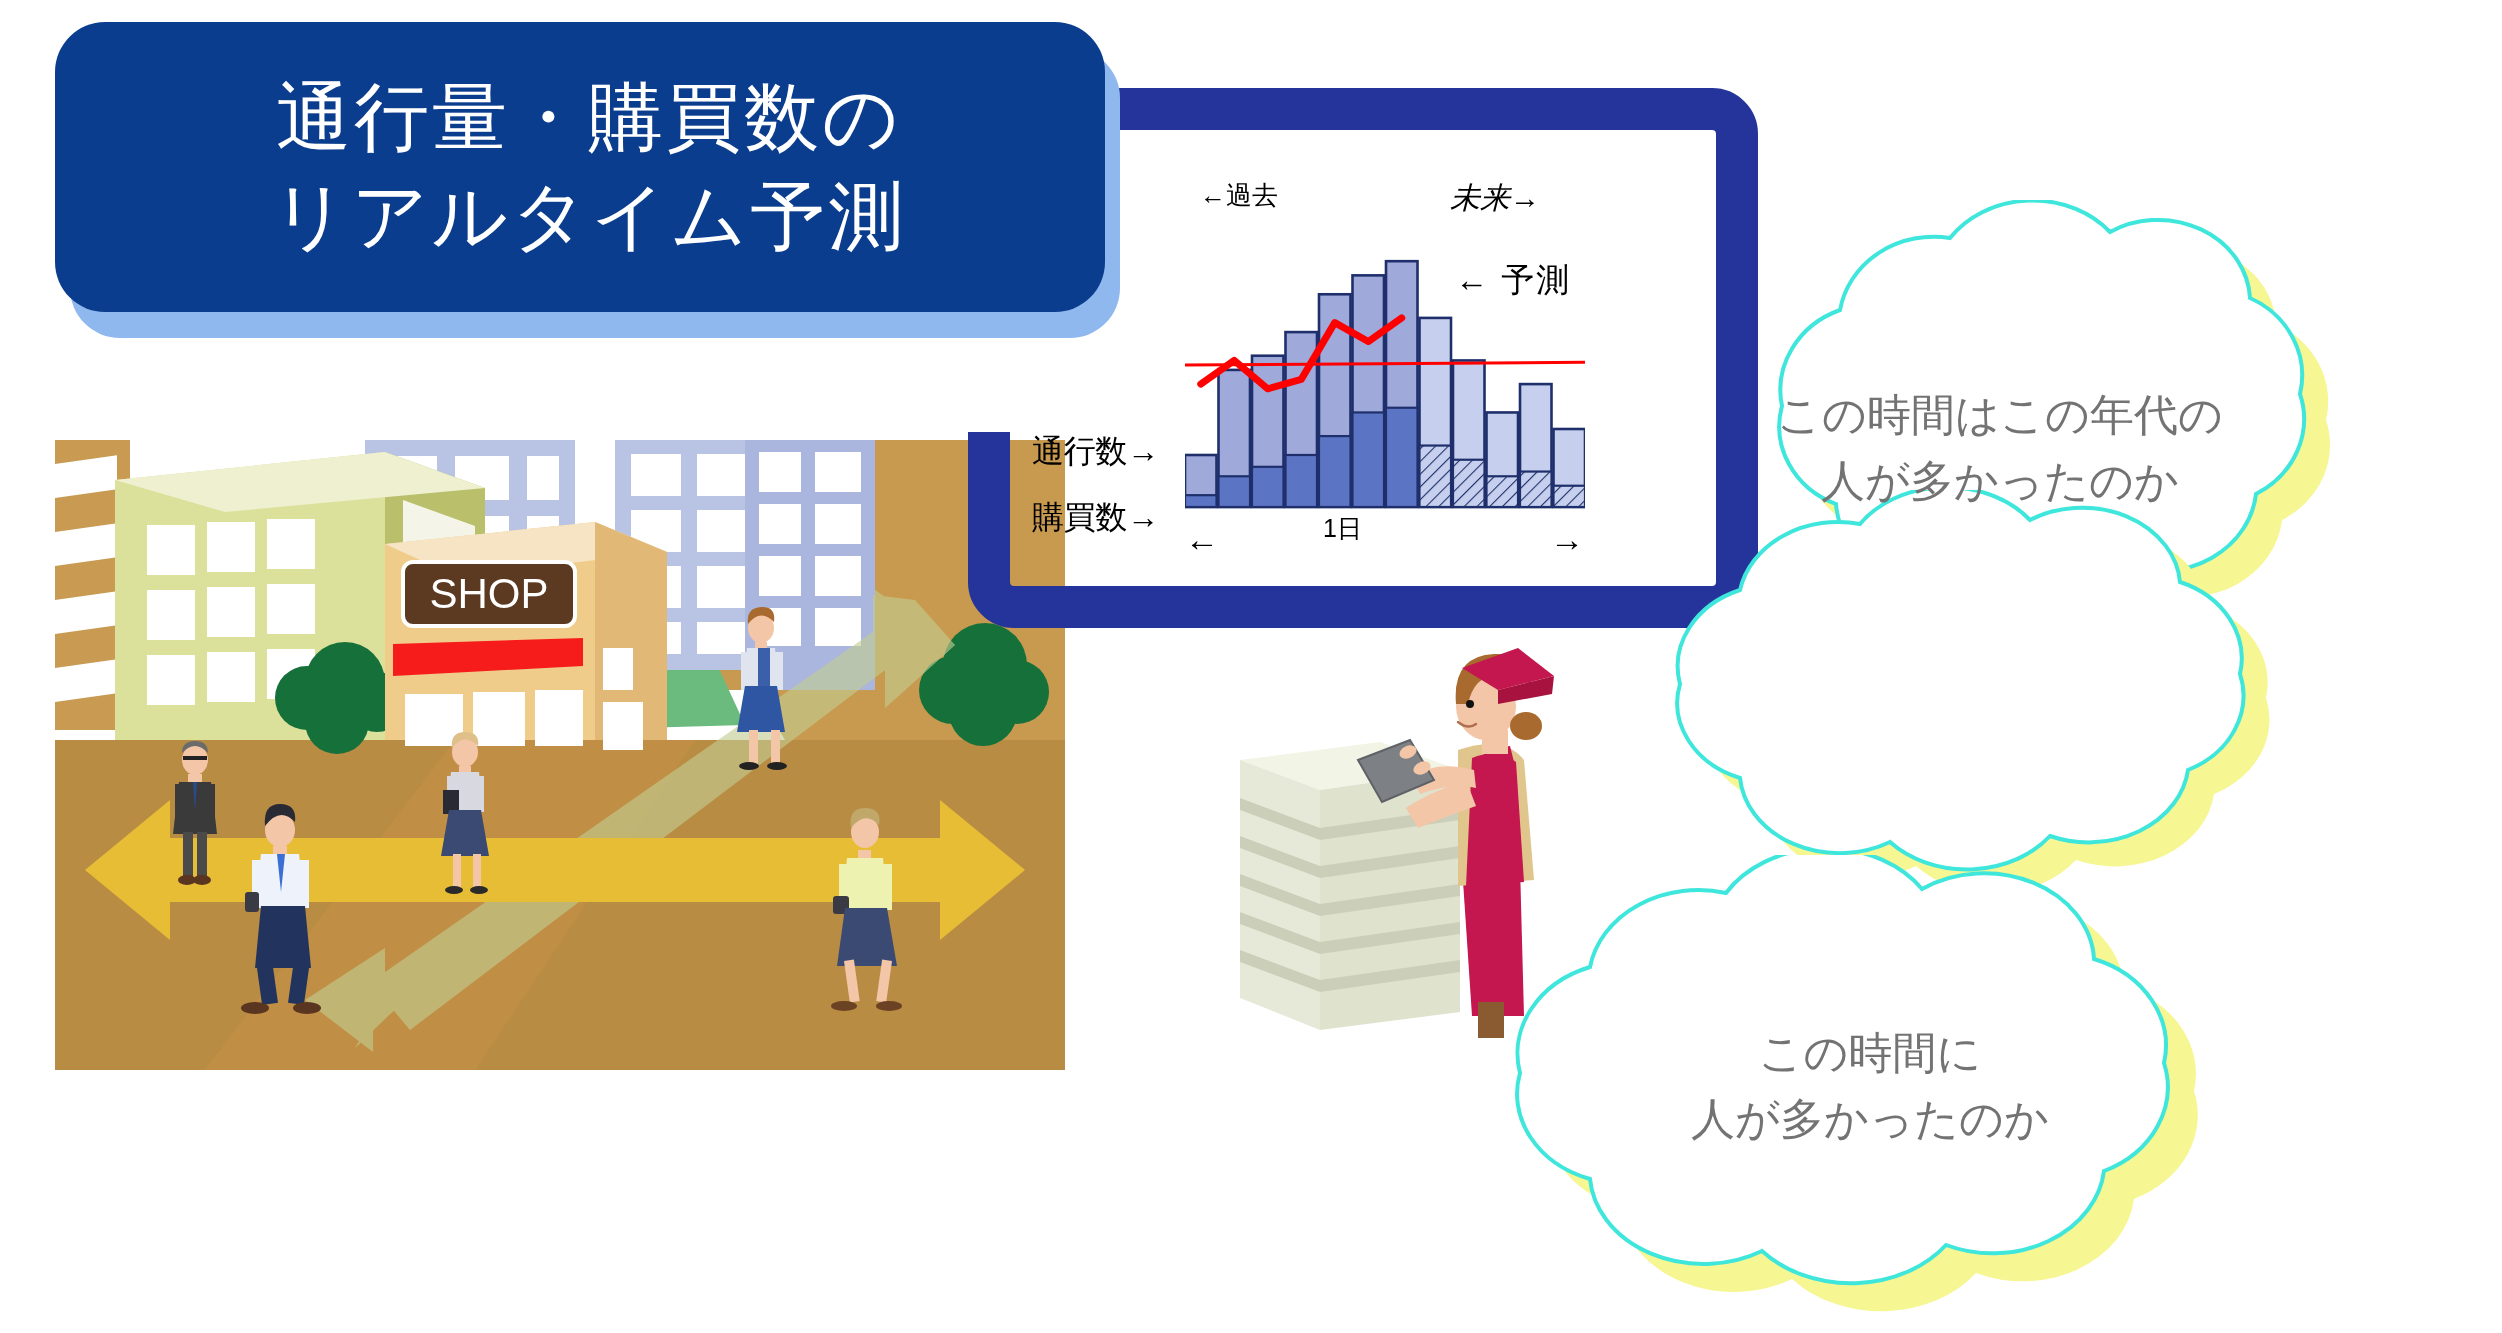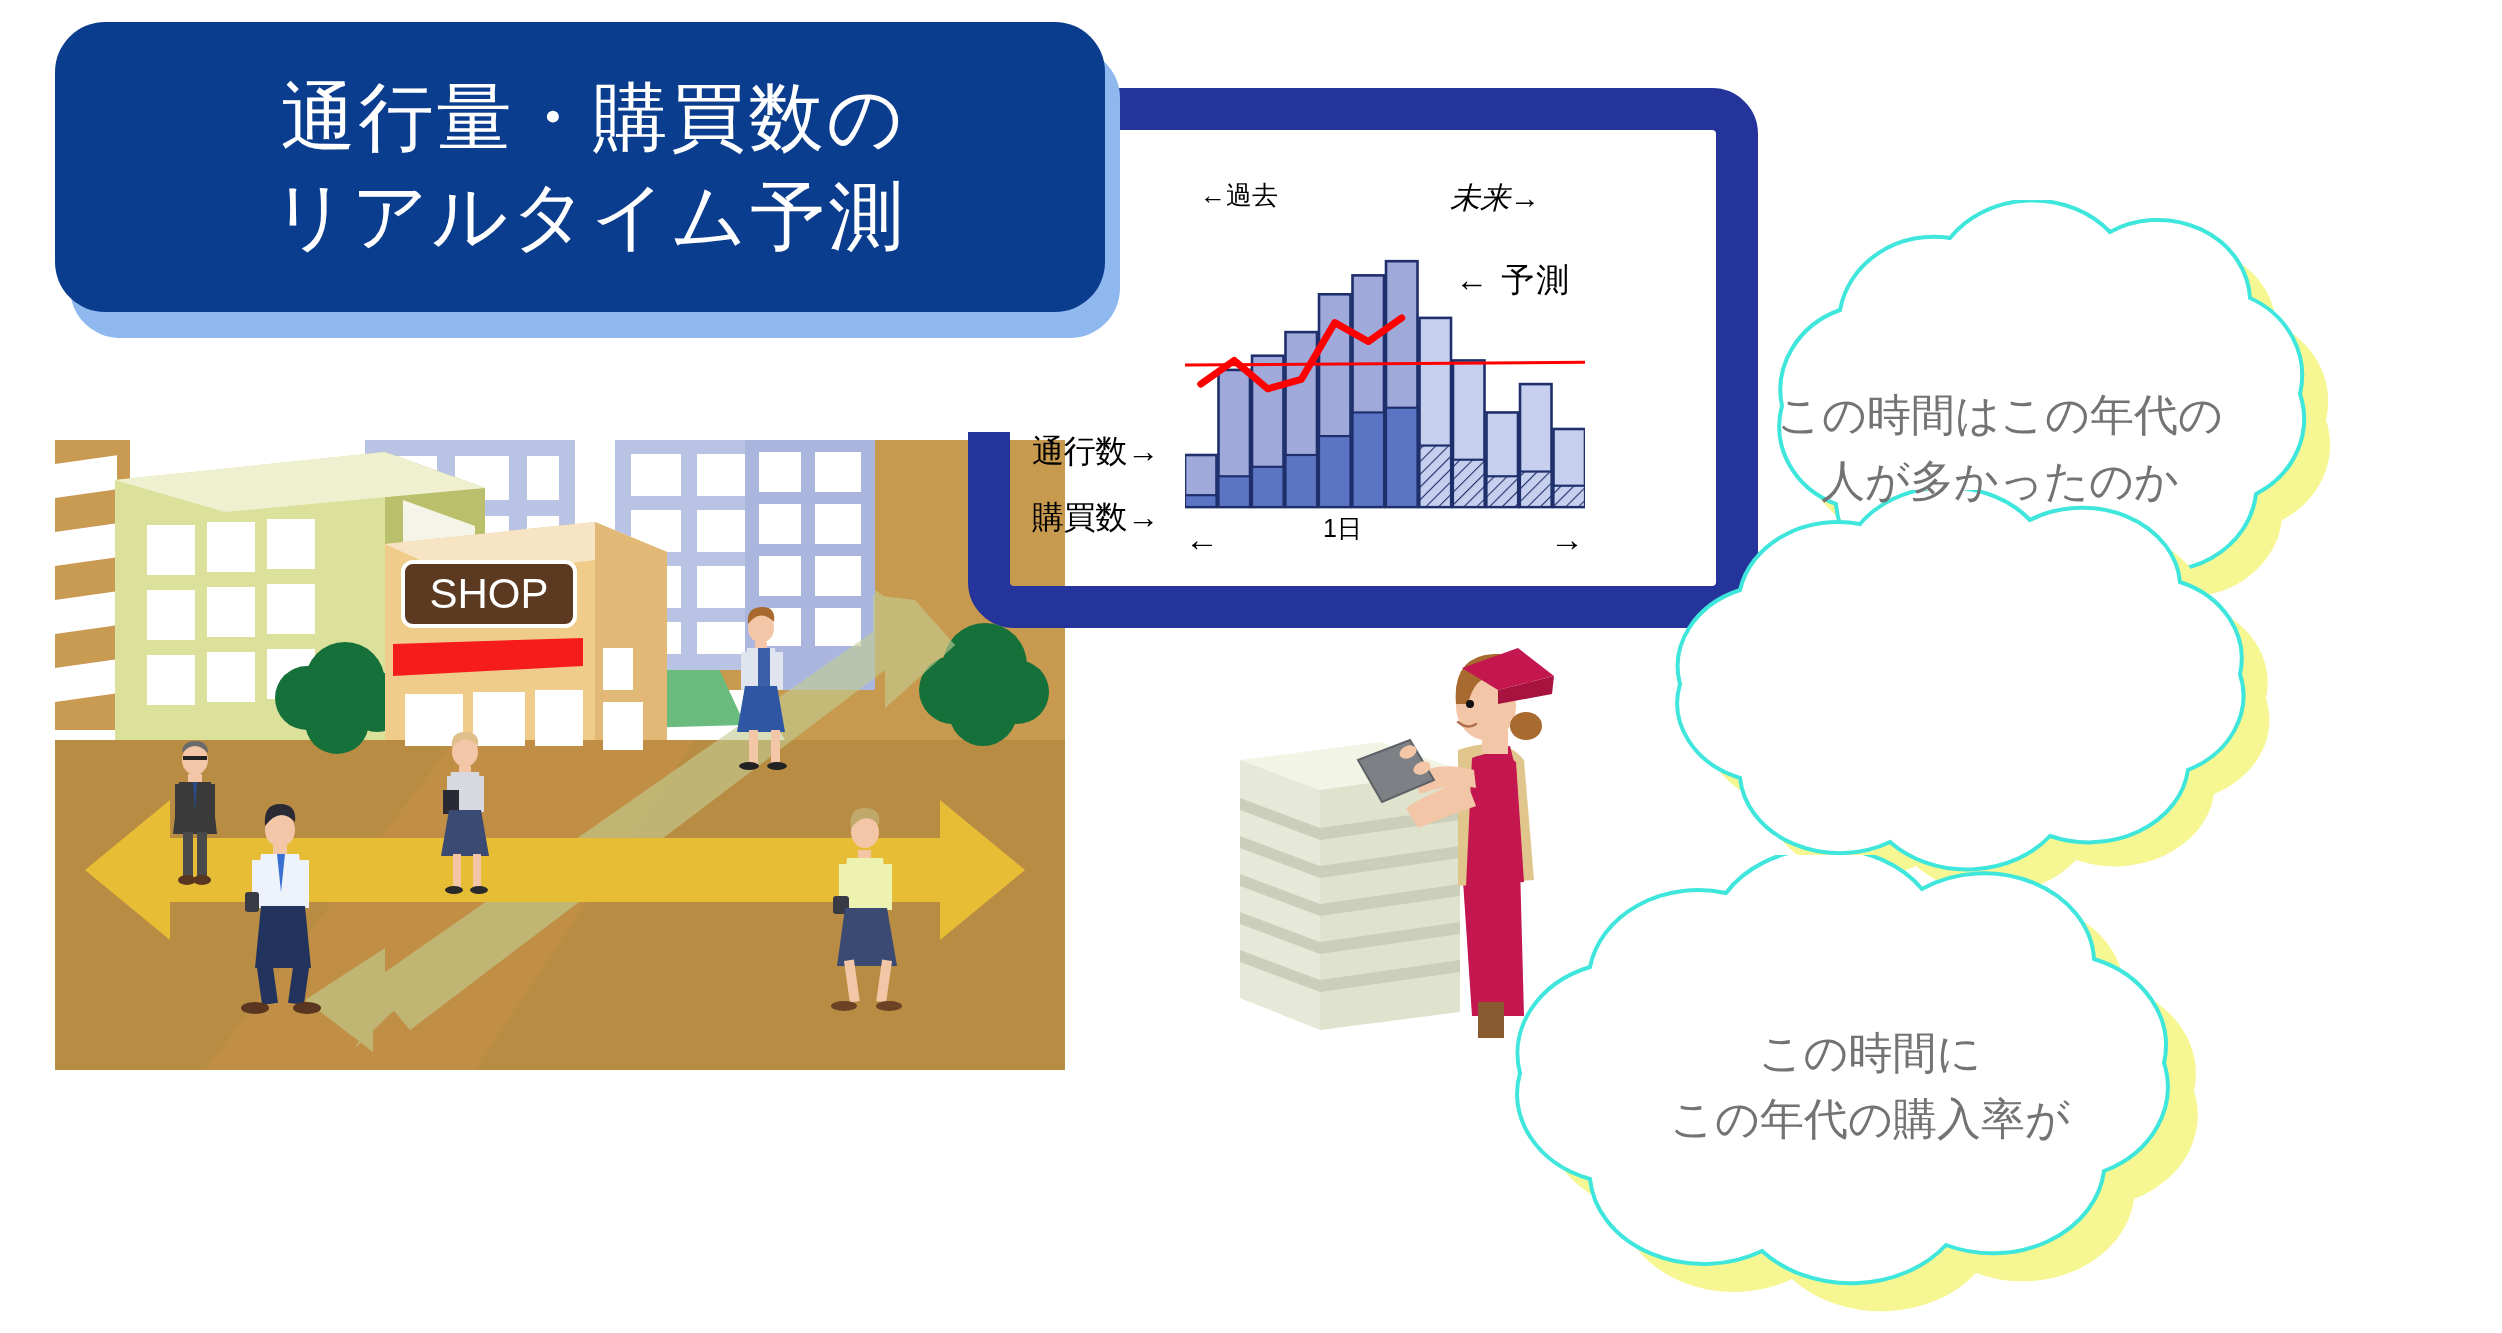--- a/index.html
+++ b/index.html
@@ -17,21 +17,21 @@
     left:70px;top:48px;width:1050px;height:290px;
     background:#8fb8ee;border-radius:50px;
   }
   #title-box{
     left:55px;top:22px;width:1050px;height:290px;
     background:#0b3d8e;border-radius:50px;
     display:flex;align-items:center;justify-content:center;
   }
   #title-text{
     color:#ffffff;font-size:75px;line-height:1.32;letter-spacing:.04em;
-    text-align:right;font-weight:400;white-space:pre-line;
+    text-align:center;font-weight:400;white-space:pre-line;
     padding-left:18px;
   }
 
   
   #connector-frame{
     left:968px;top:88px;width:790px;height:540px;
     border:42px solid #24349a;border-radius:46px;
     box-sizing:border-box;background:transparent;
   }
   
@@ -444,15 +444,15 @@
              a108,90 0 0 1 -70,-106 a110,92 0 0 1 70,-106 z"></path>
       </g>
       <g>
         <path fill="#ffffff" stroke="#3fe6dc" stroke-width="4" d="M170,112 a110,92 0 0 1 136,-74 a116,92 0 0 1 196,-4 a110,90 0 0 1 172,70 a108,92 0 0 1 70,104
              a108,92 0 0 1 -60,108 a112,92 0 0 1 -158,74 a118,94 0 0 1 -184,6 a114,92 0 0 1 -172,-72
              a108,90 0 0 1 -70,-106 a110,92 0 0 1 70,-106 z"></path>
       </g>
     </svg>
   </div>
   <div class="cloud-text nosel" id="cloud3-text">この時間に
-この年代の購入率が</div>
+人が多かったのか</div>
 
 </div>
 
 </body></html>

